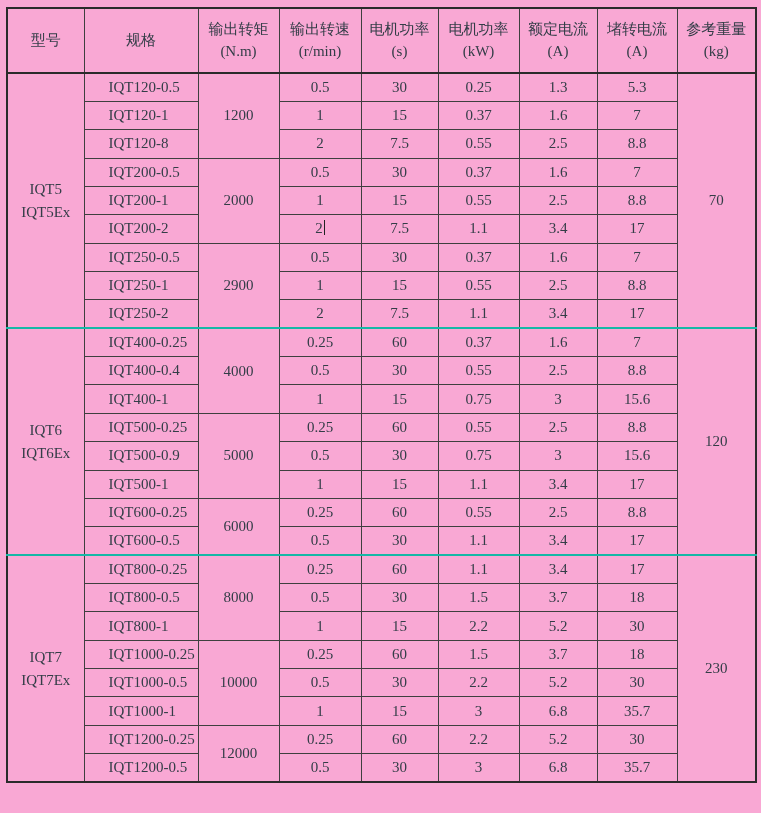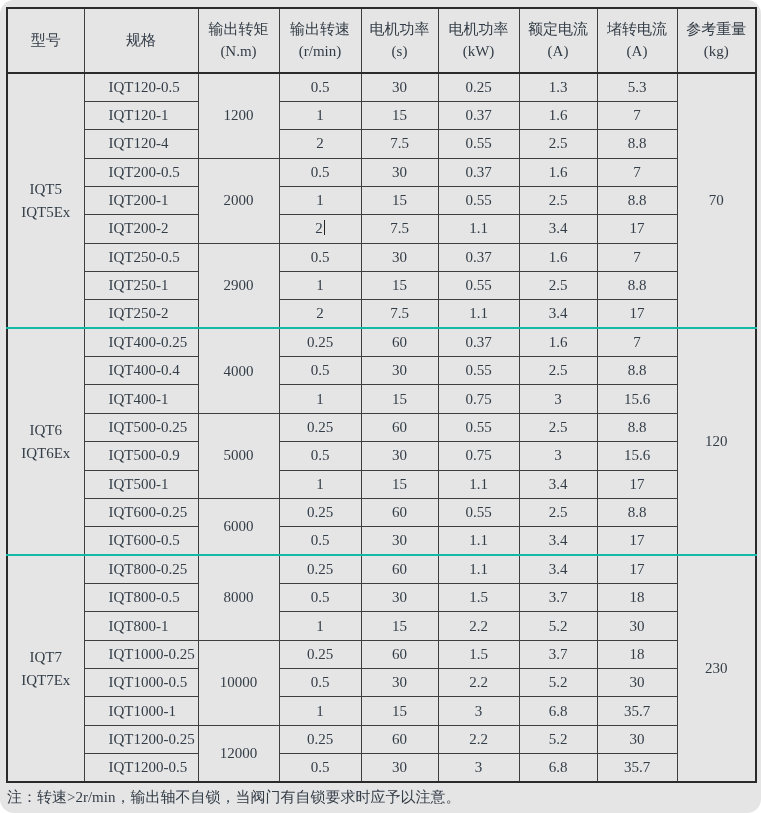--- a/index.html
+++ b/index.html
@@ -8,23 +8,22 @@
     background: #ffffff;
     width: 761px;
     height: 813px;
     font-family: "Liberation Serif", "DejaVu Serif", serif;
     color: #333d47;
   }
   .page {
     position: relative;
     width: 761px;
     height: 813px;
-    background: #e5e5e5;
+    background: #f9a8d4;
     overflow: hidden;
-    border-radius: 14px;
   }
   table.spec-table {
     position: absolute;
     left: 6px;
     top: 7px;
     width: 749px;
     height: 776px;
     border-collapse: collapse;
     table-layout: fixed;
     border: 2px solid #2b2b2b;
@@ -151,21 +150,21 @@
         </tr>
         <tr>
           <td class="cell-spec">IQT120-1</td>
           <td class="cell-speed"><span>1</span></td>
           <td class="cell-time">15</td>
           <td class="cell-power">0.37</td>
           <td class="cell-rated">1.6</td>
           <td class="cell-stall">7</td>
         </tr>
         <tr>
-          <td class="cell-spec">IQT120-4</td>
+          <td class="cell-spec">IQT120-8</td>
           <td class="cell-speed"><span>2</span></td>
           <td class="cell-time">7.5</td>
           <td class="cell-power">0.55</td>
           <td class="cell-rated">2.5</td>
           <td class="cell-stall">8.8</td>
         </tr>
         <tr>
           <td class="cell-spec">IQT200-0.5</td>
           <td class="cell-torque" rowspan="3">2000</td>
           <td class="cell-speed"><span>0.5</span></td>
@@ -355,15 +354,14 @@
           <td class="cell-spec">IQT1200-0.5</td>
           <td class="cell-speed"><span>0.5</span></td>
           <td class="cell-time">30</td>
           <td class="cell-power">3</td>
           <td class="cell-rated">6.8</td>
           <td class="cell-stall">35.7</td>
         </tr>
       </tbody>
   </table>
 
-  <div class="footnote">注：转速&gt;2r/min，输出轴不自锁，当阀门有自锁要求时应予以注意。</div>
 
 </div>
 
 </body></html>

